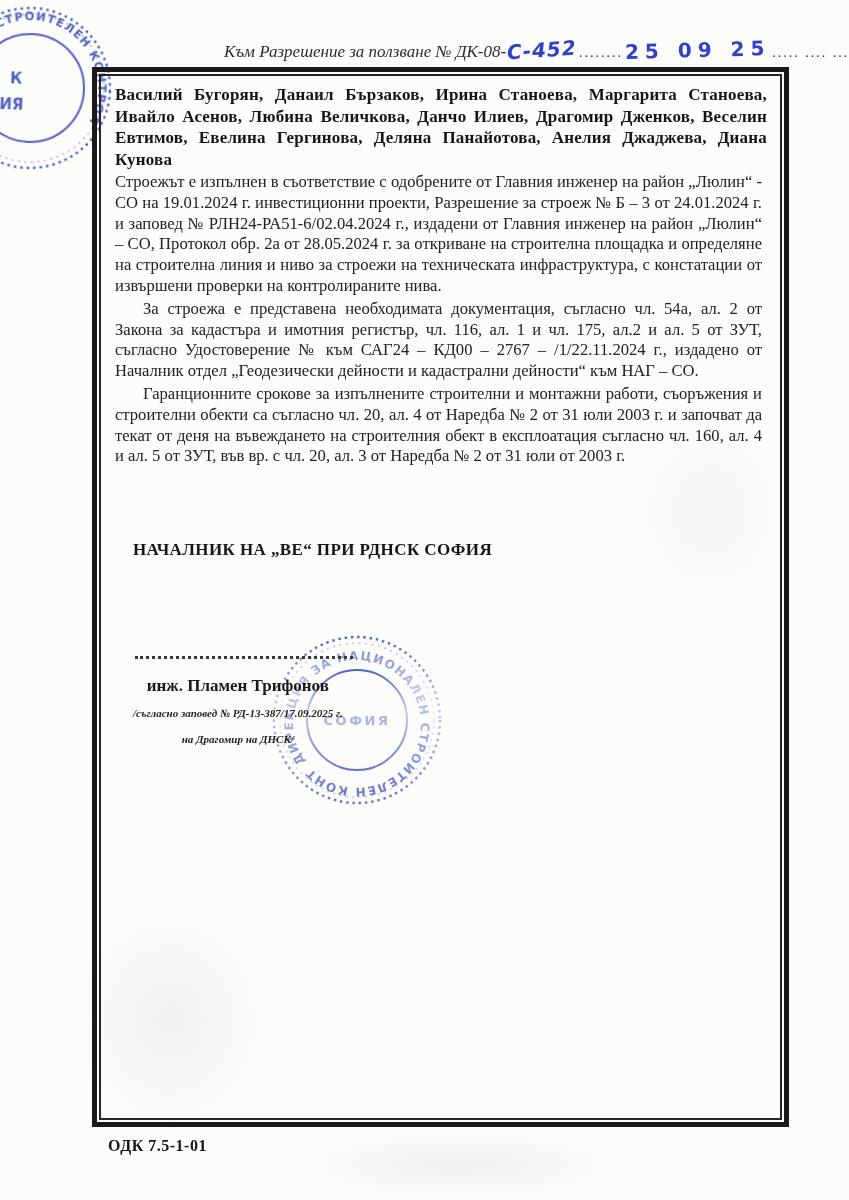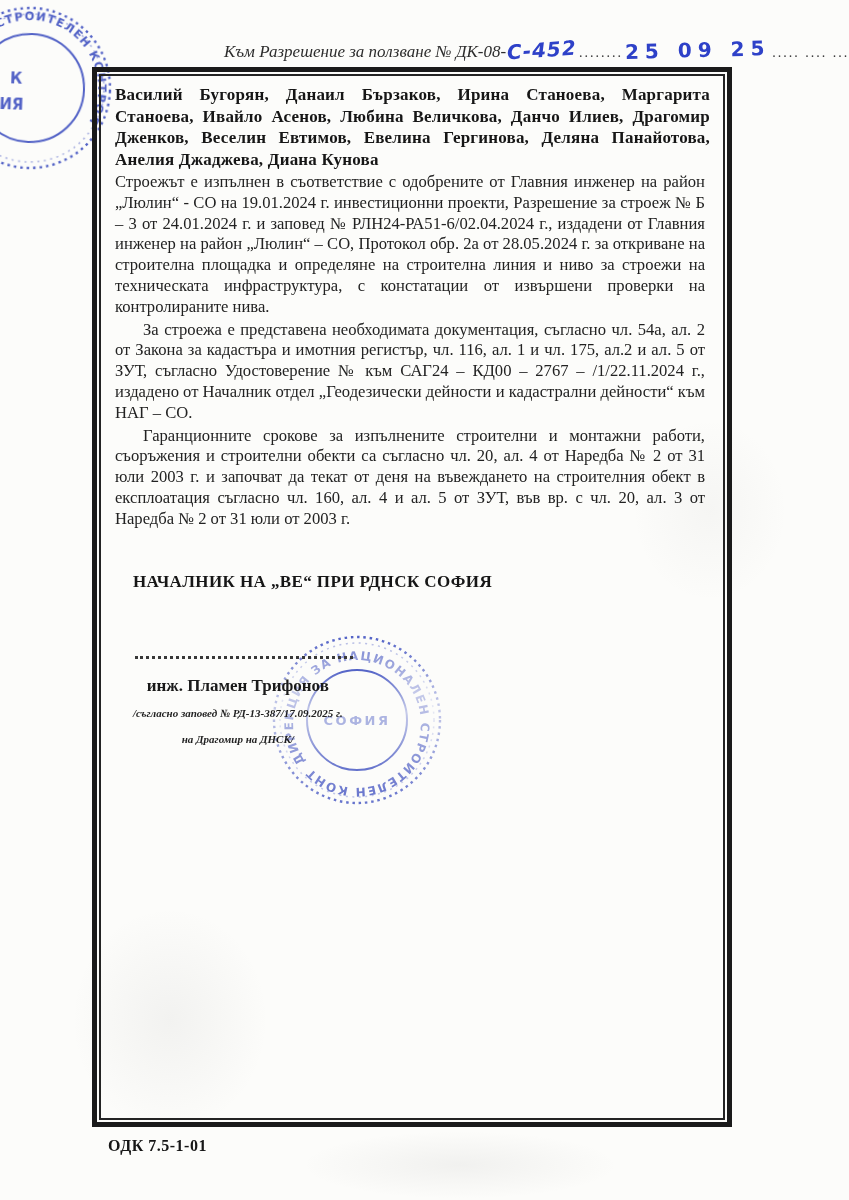--- a/index.html
+++ b/index.html
@@ -35,38 +35,38 @@
     transform:rotate(-4deg);display:inline-block;margin:0 2px 0 1px;
   }
   .hdr-date{
     font-family:"DejaVu Sans", sans-serif;font-style:normal;font-weight:bold;
     color:var(--ink-blue);font-size:20px;letter-spacing:6px;
     transform:rotate(-1.5deg);display:inline-block;margin:0 2px;
   }
 
   
   .frame{
-    position:absolute;left:92px;top:67px;width:640px;height:1060px;
+    position:absolute;left:92px;top:67px;width:697px;height:1060px;
     border:5px solid #1a1a1a;box-sizing:border-box;
   }
   .frame-inner{
     position:absolute;inset:2px;
     border:2px solid #242424;
     padding:8px 13px 0 14px;
   }
   p.names{
     margin:0 0 2px 0;font-weight:bold;font-size:17px;line-height:21.5px;
     text-align:justify;letter-spacing:0.2px;color:#161616;
   }
   p.para{margin:0 5px 2px 0;font-size:16.6px;line-height:20.8px;text-align:justify;color:#222;}
   p.para.indent{text-indent:28px;}
 
   .sig-title{
     position:absolute;left:36px;top:468px;
-    font-weight:bold;font-size:17px;letter-spacing:0.4px;color:#161616;white-space:nowrap;margin-top:32px;
+    font-weight:bold;font-size:17px;letter-spacing:0.4px;color:#161616;white-space:nowrap;
   }
   .sig-dotline{
     position:absolute;left:38px;top:572px;width:218px;height:12px;
     border-bottom:3px dotted #383838;
   }
   .sig-block{position:absolute;left:36px;top:601px;line-height:26.5px;white-space:nowrap;text-align:center;}
   .sig-name,.sig-pos{font-weight:bold;font-size:17px;color:#1a1a1a;}
   .sig-auth{font-weight:bold;font-style:italic;font-size:11px;color:#1f1f1f;}
 
   .footer-code{

